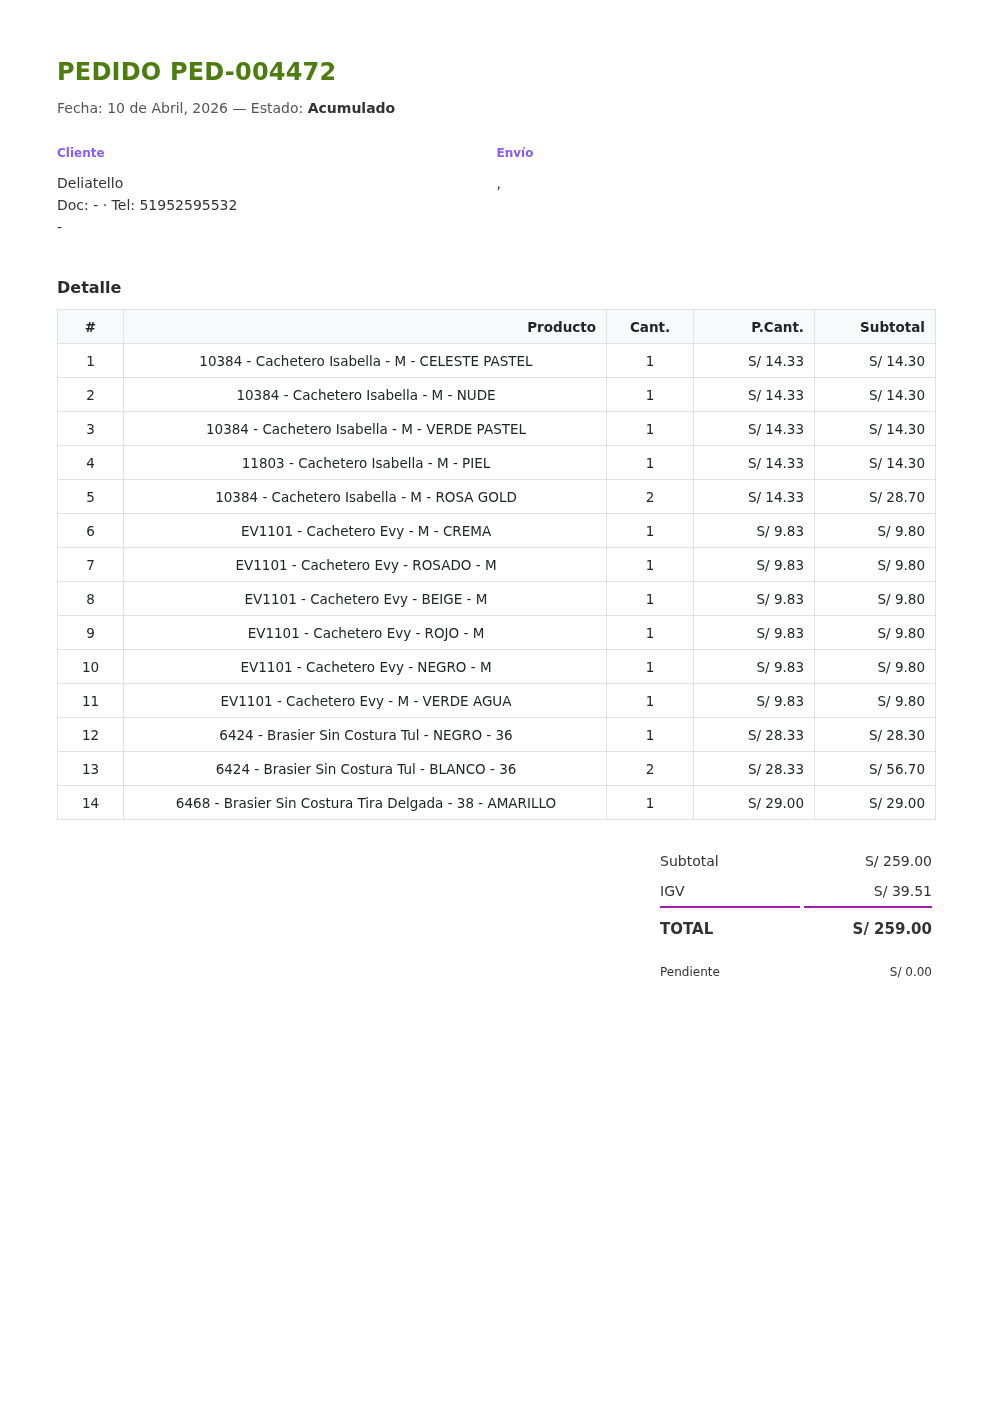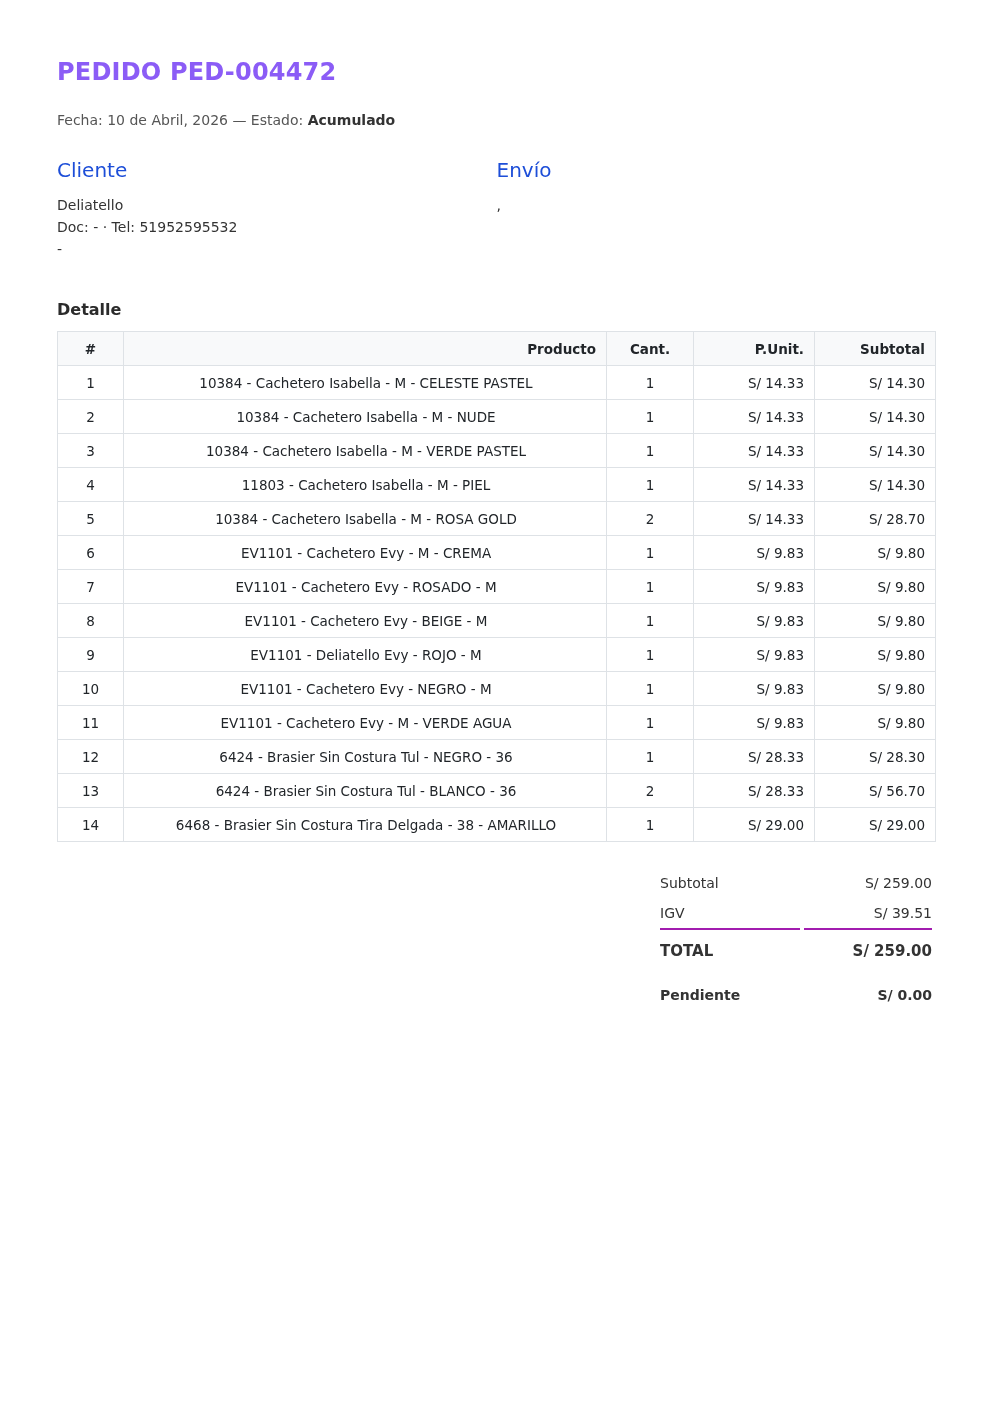--- a/index.html
+++ b/index.html
@@ -10,41 +10,41 @@
     margin: 0 auto;
     font-family: "DejaVu Sans", "Liberation Sans", sans-serif;
     color: #333333;
   }
   .page {
     padding: 58px 57px 40px 57px;
   }
   .page-title {
     font-size: 24px;
     font-weight: bold;
-    color: #8b5cf6;
+    color: #4d7c0f;
     letter-spacing: 0.2px;
   }
   .order-meta {
-    margin-top: 26px;
+    margin-top: 14px;
     font-size: 14px;
     color: #555555;
   }
   .order-meta .status {
     font-weight: bold;
     color: #333333;
   }
   .info-columns {
     display: flex;
     margin-top: 30px;
   }
   .info-col { width: 50%; }
   .section-heading {
-    font-size: 20px;
-    font-weight: normal;
-    color: #1d4ed8;
+    font-size: 12px;
+    font-weight: bold;
+    color: #8b5cf6;
     margin-bottom: 12px;
   }
   .info-line {
     font-size: 14px;
     line-height: 22px;
     color: #333333;
   }
   .detail-heading {
     margin-top: 40px;
     font-size: 16px;
@@ -89,22 +89,22 @@
   table.totals td.t-value { width: 128px; text-align: right; }
   table.totals tr.rule-bottom td { border-bottom: 2px solid #a21caf; }
   table.totals tr.total-row td {
     font-weight: bold;
     font-size: 15px;
     padding-top: 12px;
     padding-bottom: 10px;
   }
   table.totals tr.spacer-row td { padding: 0; height: 10px; }
   table.totals tr.bold-row td {
-    font-weight: bold;
-    font-size: 14px;
+    font-weight: normal;
+    font-size: 12px;
     margin-left: 48px;
   }
 </style>
 </head>
 <body>
 
 <div class="page">
 
   <h1 class="page-title">PEDIDO PED-004472</h1>
 
@@ -126,21 +126,21 @@
   </div>
 
   <div class="detail-heading">Detalle</div>
 
   <table class="items">
     <thead>
       <tr>
         <th class="col-num">#</th>
         <th class="col-producto">Producto</th>
         <th class="col-cant">Cant.</th>
-        <th class="col-punit">P.Unit.</th>
+        <th class="col-punit">P.Cant.</th>
         <th class="col-subtotal">Subtotal</th>
       </tr>
     </thead>
     <tbody>
         <tr>
           <td class="col-num">1</td>
           <td class="col-producto">10384 - Cachetero Isabella - M - CELESTE PASTEL</td>
           <td class="col-cant">1</td>
           <td class="col-punit">S/ 14.33</td>
           <td class="col-subtotal">S/ 14.30</td>
@@ -189,21 +189,21 @@
         </tr>
         <tr>
           <td class="col-num">8</td>
           <td class="col-producto">EV1101 - Cachetero Evy - BEIGE - M</td>
           <td class="col-cant">1</td>
           <td class="col-punit">S/ 9.83</td>
           <td class="col-subtotal">S/ 9.80</td>
         </tr>
         <tr>
           <td class="col-num">9</td>
-          <td class="col-producto">EV1101 - Deliatello Evy - ROJO - M</td>
+          <td class="col-producto">EV1101 - Cachetero Evy - ROJO - M</td>
           <td class="col-cant">1</td>
           <td class="col-punit">S/ 9.83</td>
           <td class="col-subtotal">S/ 9.80</td>
         </tr>
         <tr>
           <td class="col-num">10</td>
           <td class="col-producto">EV1101 - Cachetero Evy - NEGRO - M</td>
           <td class="col-cant">1</td>
           <td class="col-punit">S/ 9.83</td>
           <td class="col-subtotal">S/ 9.80</td>

